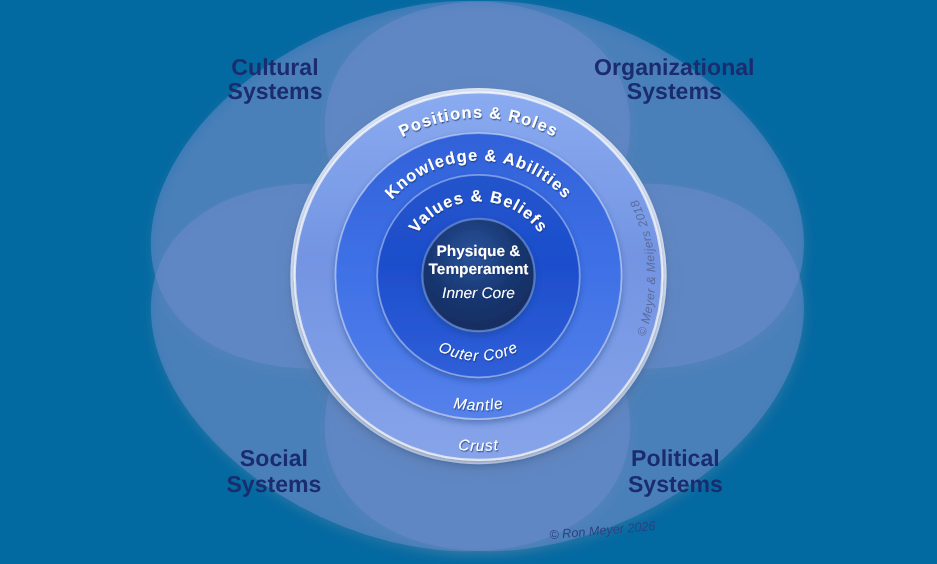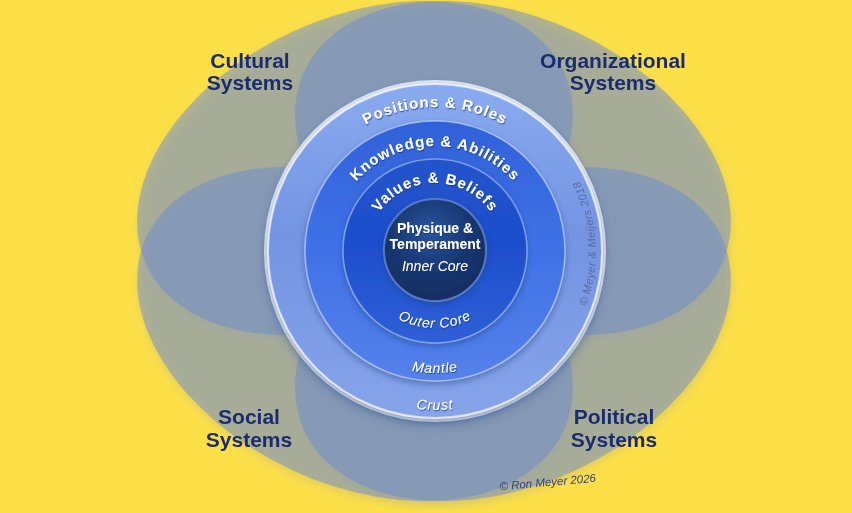--- a/index.html
+++ b/index.html
@@ -1,16 +1,16 @@
 <!DOCTYPE html>
 <html><head>
 <meta charset="utf-8">
 <style>
   html,body{margin:0;padding:0;background:#ffffff;}
-  .stage{position:relative;width:852px;height:513px;background:#fde047;overflow:hidden;
+  .stage{position:relative;width:852px;height:513px;background:#0369a1;overflow:hidden;
          font-family:"Liberation Sans",sans-serif;}
   svg{display:block;}
   text{font-family:"Liberation Sans",sans-serif;}
   .quad-label{font-size:21px;font-weight:700;}
   .arc-top{font-size:15px;font-weight:700;letter-spacing:1px;}
   .arc-bottom{font-size:14px;font-style:italic;letter-spacing:0.8px;}
   .core-bold{font-size:14px;font-weight:700;}
   .core-italic{font-size:14px;font-style:italic;}
   .credit-ring{font-size:11px;font-style:italic;letter-spacing:0.5px;}
   .credit-footer{font-size:11.5px;font-style:italic;}

